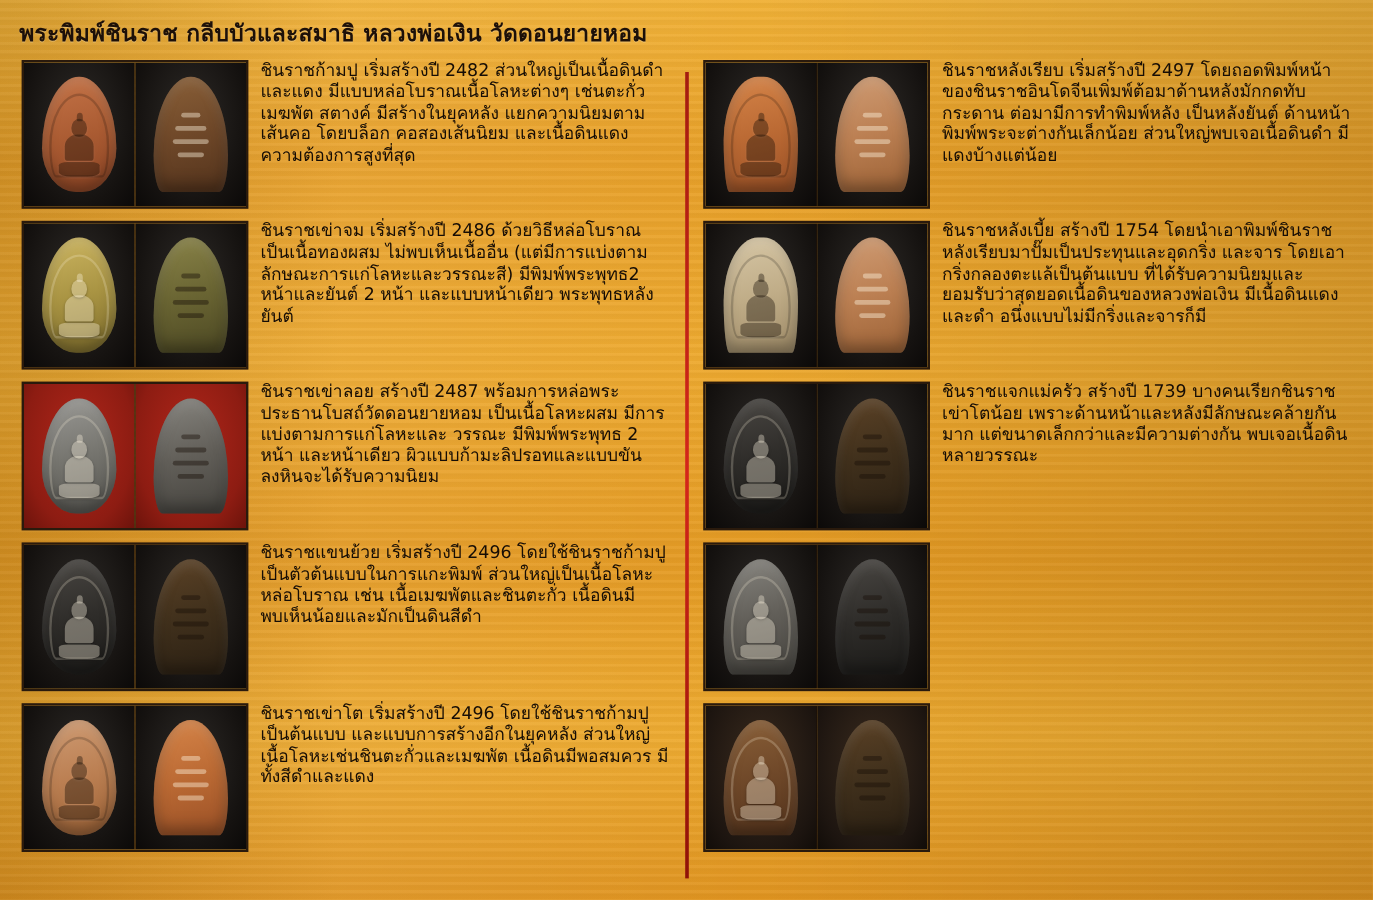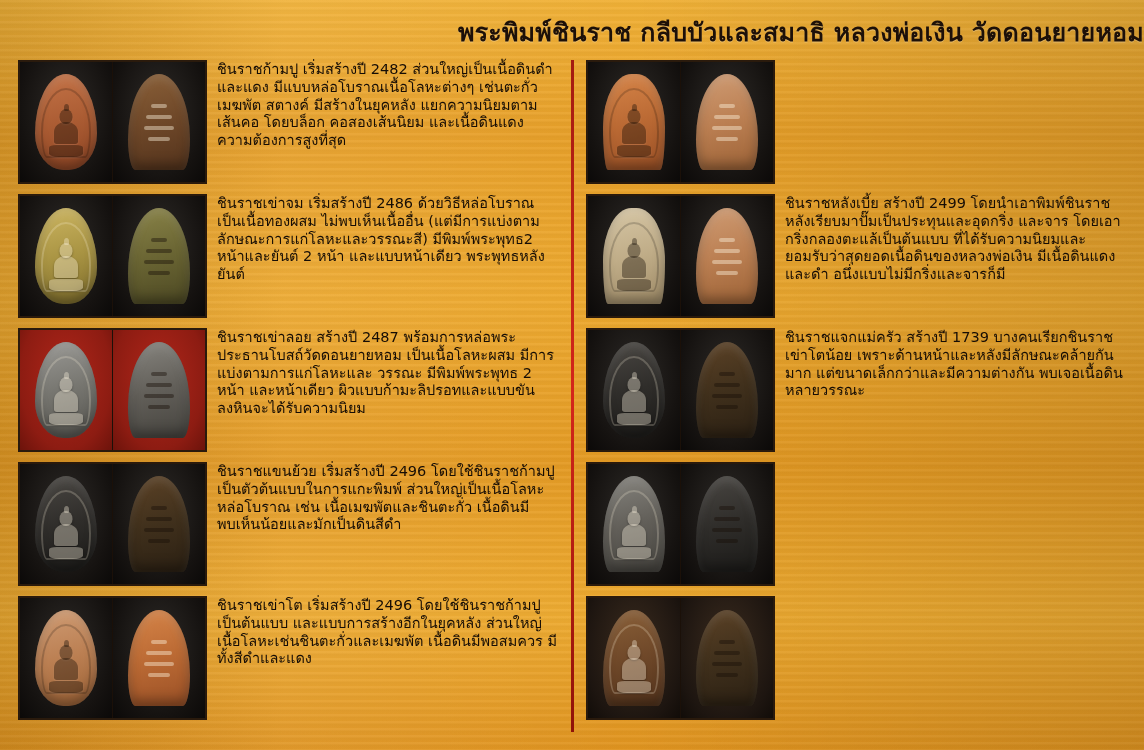--- a/index.html
+++ b/index.html
@@ -29,25 +29,25 @@
   .poster::after {
     content: "";
     position: absolute;
     inset: 0;
     pointer-events: none;
     background: linear-gradient(90deg, rgba(0,0,0,0.10) 0%, rgba(255,255,255,0.05) 25%, rgba(0,0,0,0.0) 55%, rgba(0,0,0,0.10) 100%);
   }
   .title {
     position: relative;
     z-index: 2;
-    text-align: right;
-    font-size: 25px;
+    text-align: left;
+    font-size: 19px;
     font-weight: bold;
     color: #1d1008;
-    padding: 12px 0 8px 0;
+    padding: 12px 0 8px 16px;
     letter-spacing: 0.2px;
     text-shadow: 0 1px 0 rgba(255,255,255,0.25);
   }
   .columns {
     position: relative;
     z-index: 2;
     display: flex;
     width: 1144px;
     box-sizing: border-box;
     padding: 0 18px;
@@ -369,20 +369,21 @@
               <div class="shape petal cl-pink tone-light">
                 <div class="yant">
                   <span></span>
                   <span></span>
                   <span></span>
                   <span></span>
                 </div>
               </div>
             </div>
           </div>
+          <div class="text">ชินราชหลังเรียบ เริ่มสร้างปี 2497 โดยถอดพิมพ์หน้าของชินราชอินโดจีนเพิ่มพ์ต้อมาด้านหลังมักกดทับกระดาน ต่อมามีการทำพิมพ์หลัง เป็นหลังยันต์ ด้านหน้าพิมพ์พระจะต่างกันเล็กน้อย ส่วนใหญ่พบเจอเนื้อดินดำ มีแดงบ้างแต่น้อย</div>
         </div>
         <div class="entry">
           <div class="amulet-pair">
             <div class="amulet bg-black">
               <div class="shape arch cl-cream tone-dark">
                 <div class="halo"></div>
                 <div class="buddha">
                   <div class="head"></div>
                   <div class="body"></div>
                   <div class="lap"></div>
@@ -393,21 +394,21 @@
               <div class="shape petal cl-pink tone-light">
                 <div class="yant">
                   <span></span>
                   <span></span>
                   <span></span>
                   <span></span>
                 </div>
               </div>
             </div>
           </div>
-          <div class="text">ชินราชหลังเบี้ย สร้างปี 2499 โดยนำเอาพิมพ์ชินราชหลังเรียบมาปั๊มเป็นประทุนและอุดกริ่ง และจาร โดยเอากริ่งกลองตะแล้เป็นต้นแบบ ที่ได้รับความนิยมและยอมรับว่าสุดยอดเนื้อดินของหลวงพ่อเงิน มีเนื้อดินแดงและดำ อนึ่งแบบไม่มีกริ่งและจารก็มี</div>
+          <div class="text">ชินราชหลังเบี้ย สร้างปี 1754 โดยนำเอาพิมพ์ชินราชหลังเรียบมาปั๊มเป็นประทุนและอุดกริ่ง และจาร โดยเอากริ่งกลองตะแล้เป็นต้นแบบ ที่ได้รับความนิยมและยอมรับว่าสุดยอดเนื้อดินของหลวงพ่อเงิน มีเนื้อดินแดงและดำ อนึ่งแบบไม่มีกริ่งและจารก็มี</div>
         </div>
         <div class="entry">
           <div class="amulet-pair">
             <div class="amulet bg-black">
               <div class="shape cl-black tone-light">
                 <div class="halo"></div>
                 <div class="buddha">
                   <div class="head"></div>
                   <div class="body"></div>
                   <div class="lap"></div>

